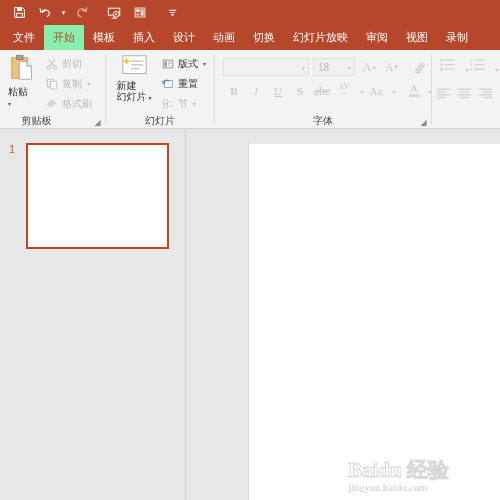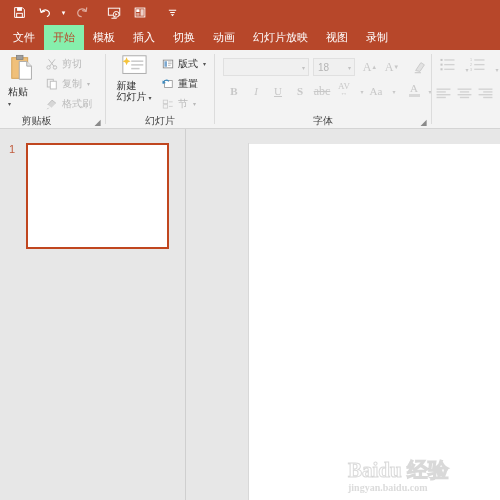--- a/index.html
+++ b/index.html
@@ -234,23 +234,25 @@
         <path d="M4 8 L6 10.2 L8 8" fill="#ffffff" stroke="none"></path>
       </svg>
     </div>
   </div>
 
   <div class="tab-bar">
     <div class="tab">文件</div>
     <div class="tab active">开始</div>
     <div class="tab">模板</div>
     <div class="tab">插入</div>
+    <div class="tab">设计</div>
+    <div class="tab">动画</div>
     <div class="tab">切换</div>
-    <div class="tab">动画</div>
     <div class="tab">幻灯片放映</div>
+    <div class="tab">审阅</div>
     <div class="tab">视图</div>
     <div class="tab">录制</div>
   </div>
 
   <div class="ribbon">
 
     <div class="rgroup" style="left:0; width:105px;">
 
       <div class="paste-btn">
         <svg width="30" height="30" viewBox="0 0 32 32">

